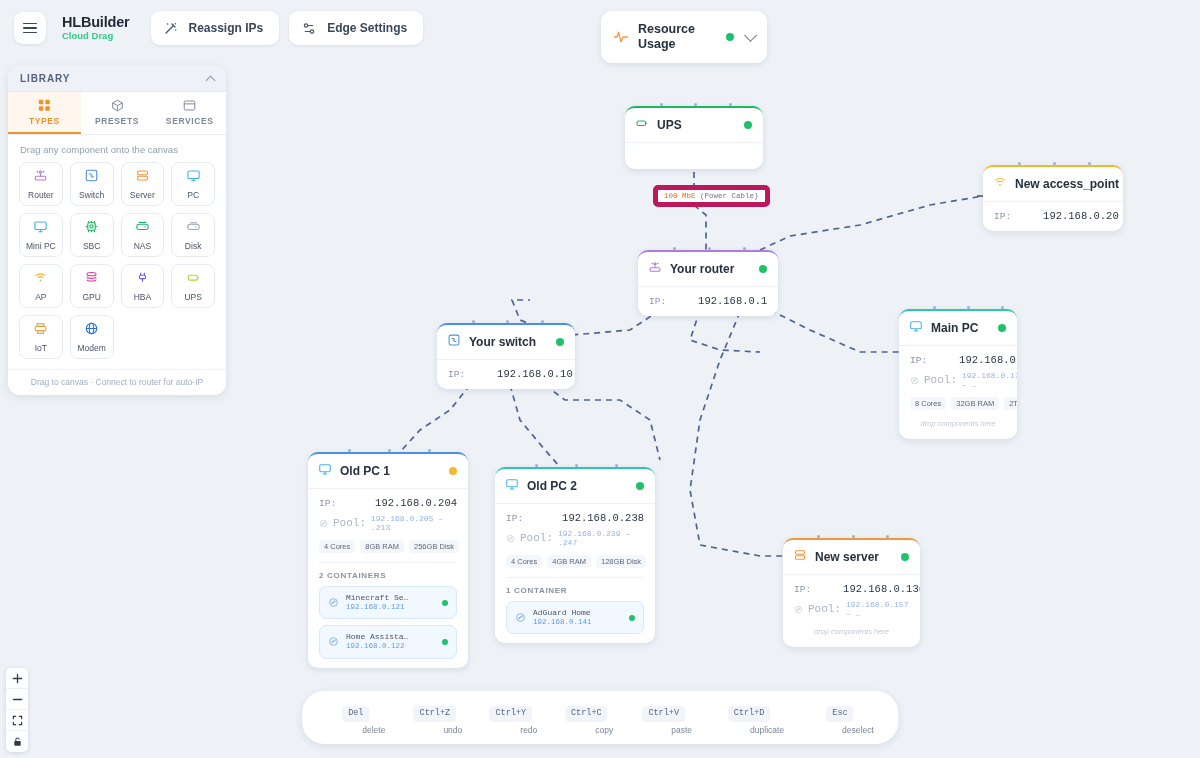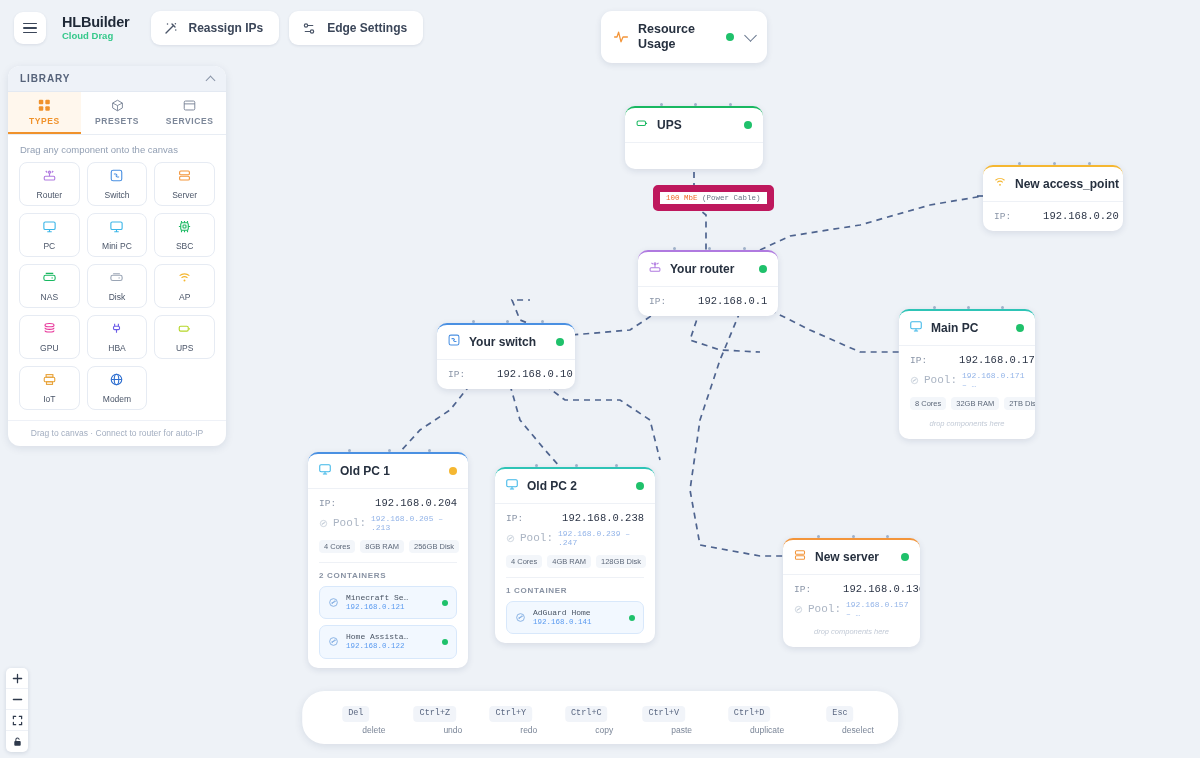--- a/index.html
+++ b/index.html
@@ -59,39 +59,39 @@
   .caret-up { width: 7px; height: 7px; border-left: 1.4px solid #8a95a8; border-top: 1.4px solid #8a95a8;
               transform: rotate(45deg); margin-top: 3px; }
   .tabs { display: flex; border-bottom: 1px solid #e8edf4; }
   .tab {
     flex: 1; padding: 7px 0 6px; display: flex; flex-direction: column; align-items: center; gap: 4px;
     font-size: 8.5px; font-weight: bold; letter-spacing: .6px; color: #7c8799; cursor: pointer;
     border-bottom: 2px solid transparent;
   }
   .tab.active { color: #f0922b; background: #fff7ed; border-bottom-color: #f0922b; }
   .lib-hint { font-size: 9.5px; color: #93a0b4; padding: 9px 12px 7px; }
-  .grid { display: grid; grid-template-columns: repeat(3, 1fr); gap: 7px; padding: 0 11px 10px; }
+  .grid { display: grid; grid-template-columns: repeat(4, 1fr); gap: 7px; padding: 0 11px 10px; }
   .comp {
     height: 44px; border: 1px solid #e6ebf3; border-radius: 8px; background: #fff;
     display: flex; flex-direction: column; align-items: center; justify-content: center; gap: 3px;
     cursor: grab;
   }
   .comp .cl { font-size: 8.5px; color: #46506180; color: #4a5568; }
   .lib-foot {
     border-top: 1px solid #eef1f7; text-align: center; font-size: 8.5px; color: #a3aec0;
     padding: 7px 0 8px;
   }
 
   
   .canvas { position: absolute; inset: 0; z-index: 10; }
   svg.edges { position: absolute; inset: 0; width: 1200px; height: 758px; pointer-events: none; }
   .edge { fill: none; stroke: #334b7d; stroke-width: 1.7; stroke-dasharray: 6 5; opacity: .85; }
 
   .edge-label {
-    position: absolute; background: #fff; border: 7px solid #be185d; border-radius: 5px;
+    position: absolute; background: #fff; border: 5px solid #be185d; border-radius: 5px;
     padding: 2px 6px; font-family: "Liberation Mono", monospace; font-size: 7.5px; color: #6b7686;
     white-space: nowrap; z-index: 14;
   }
   .edge-label b { color: #f06a2a; font-weight: normal; }
 
   
   .node {
     position: absolute; background: #fff; border-radius: 10px;
     box-shadow: 0 2px 7px rgba(20,40,80,.11); z-index: 20; overflow: hidden; cursor: pointer;
     border-top: 2.5px solid #cbd5e1;
@@ -228,21 +228,21 @@
         <div class="nbody">
           <div class="row-ip">
       <span class="k">IP:</span>
       <span class="v">192.168.0.1</span>
           </div>
         </div>
       </div>
       <div class="port" style="left: 673px; top: 247px;"></div>
       <div class="port" style="left: 708px; top: 247px;"></div>
       <div class="port" style="left: 743px; top: 247px;"></div>
-      <div class="node" style="left: 899px; top: 309px; width: 136px; border-top-color: rgb(46, 196, 182);">
+      <div class="node" style="left: 899px; top: 309px; width: 118px; border-top-color: rgb(46, 196, 182);">
         <div class="nhead">
       <span><svg width="14" height="14" viewBox="0 0 20 20">
               <rect x="2.5" y="4" width="15" height="10" rx="1.8" fill="none" stroke="#3cb6e8" stroke-width="1.5"></rect>
               <path d="M7 17 h6 M10 14 v3" fill="none" stroke="#3cb6e8" stroke-width="1.5"></path>
             </svg></span>
       <span class="ntitle">Main PC</span>
       <span class="sdot" style="background:#1fc16b"></span>
     </div>
         <div class="nbody">
           <div class="row-ip">

